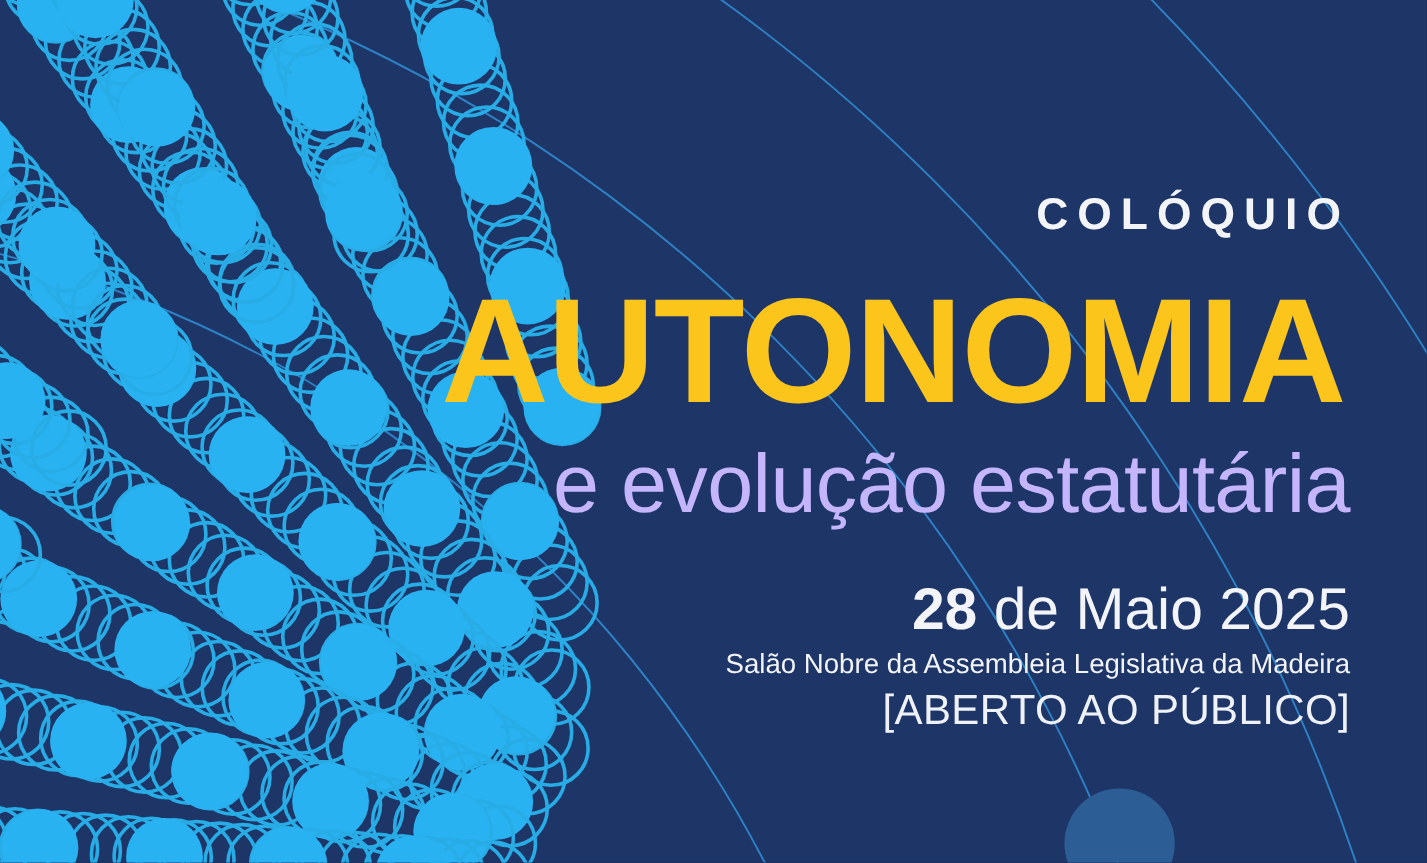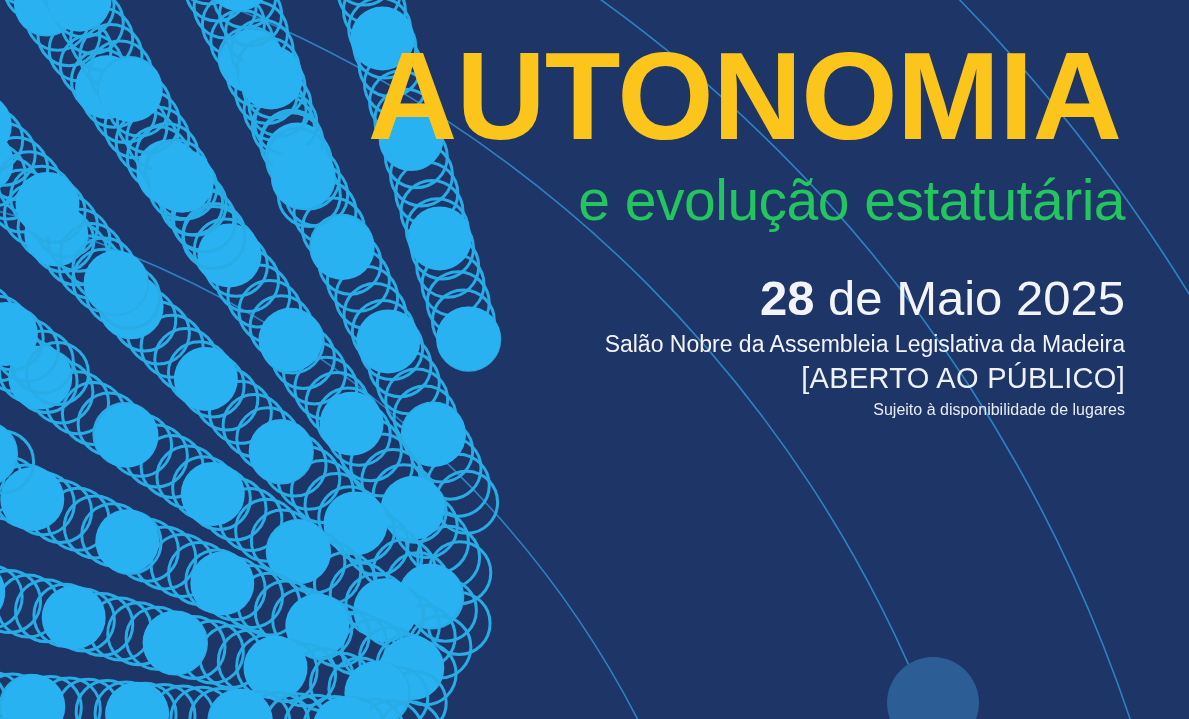--- a/index.html
+++ b/index.html
@@ -57,24 +57,24 @@
     letter-spacing: -1px;
     color: #fbc51c;
     line-height: 1.02;
     white-space: nowrap;
     text-align: right;
   }
 
   .title-sub {
     margin: 0;
     padding-top: 8px;
-    font-size: 57px;
+    font-size: 69px;
     font-weight: 400;
     letter-spacing: -0.5px;
-    color: #22c55e;
+    color: #c4b5fd;
     line-height: 1.05;
     white-space: nowrap;
   }
 
   .date-line {
     margin: 0;
     padding-top: 42px;
     font-size: 49px;
     font-weight: 400;
     color: #f2f4f8;
@@ -93,21 +93,21 @@
     font-size: 23px;
     font-weight: 400;
     color: #f2f4f8;
     line-height: 1.1;
     white-space: nowrap;
   }
 
   .open-line {
     margin: 0;
     padding-top: 6px;
-    font-size: 29px;
+    font-size: 35px;
     font-weight: 400;
     color: #eef1f6;
     line-height: 1.1;
     letter-spacing: 0.3px;
     white-space: nowrap;
   }
 
   .note-line {
     margin: 0;
     padding-top: 6px;
@@ -579,26 +579,26 @@
             <circle cx="-44.3" cy="766.9" r="31" fill="none" stroke="#28ace6" stroke-width="3"></circle>
             <circle cx="-63.1" cy="769.7" r="31" fill="none" stroke="#28ace6" stroke-width="3"></circle>
           </g>
           <g></g>
         </g>
     </g>
   </svg>
 
   <div id="text-block">
 
+    <p class="kicker">COLÓQUIO</p>
 
     <h1 class="title-main">AUTONOMIA</h1>
 
     <h2 class="title-sub">e evolução estatutária</h2>
 
     <p class="date-line"><span class="day">28</span><span> de Maio 2025</span></p>
 
     <p class="venue-line">Salão Nobre da Assembleia Legislativa da Madeira</p>
 
     <p class="open-line">[ABERTO AO PÚBLICO]</p>
 
-    <p class="note-line">Sujeito à disponibilidade de lugares</p>
   </div>
 </div>
 
 </body></html>

